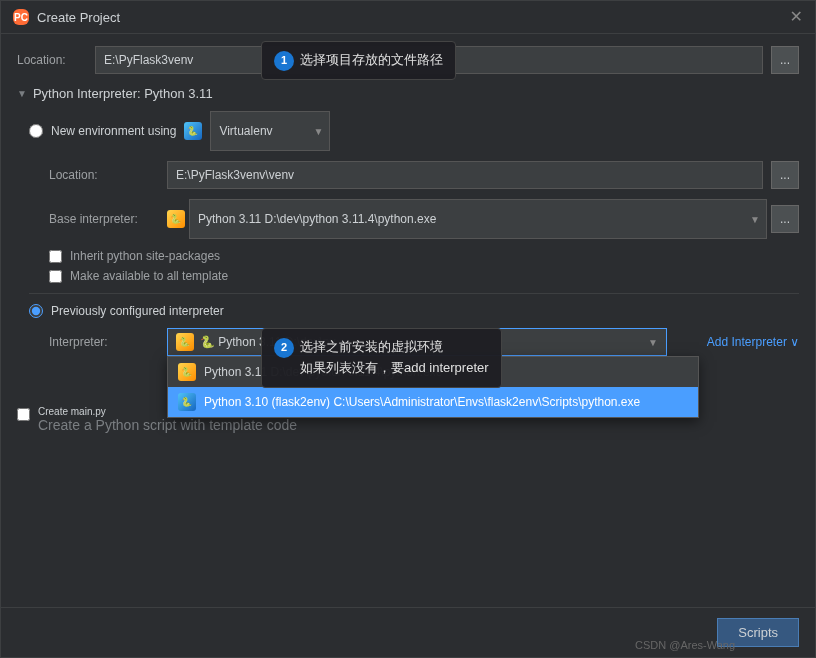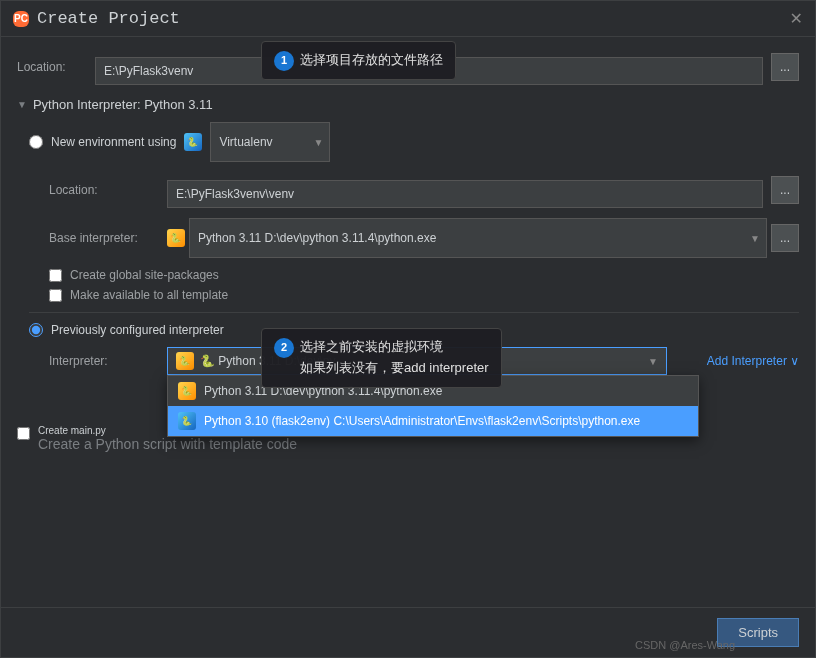--- a/index.html
+++ b/index.html
@@ -48,23 +48,22 @@
       border-radius: 6px;
       display: flex;
       align-items: center;
       justify-content: center;
       font-size: 10px;
       font-weight: bold;
       color: white;
     }
 
     .title-text {
-      font-size: 17px;
-      color: #cdd1d4;
-      font-family: Liberation Mono, monospace;
+      font-size: 13px;
+      color: #cdd1d4;
     }
 
     .close-btn {
       color: #888;
       cursor: pointer;
       font-size: 16px;
       line-height: 1;
     }
 
     .dialog-body {
@@ -87,21 +86,20 @@
     }
 
     .text-input {
       flex: 1;
       background: #3c3f41;
       border: 1px solid #555;
       color: #cdd1d4;
       padding: 4px 8px;
       font-size: 12px;
       height: 28px;
-      margin-top: 8px;
     }
 
     .browse-btn {
       background: #4c5052;
       border: 1px solid #666;
       color: #cdd1d4;
       padding: 3px 8px;
       cursor: pointer;
       font-size: 12px;
       height: 28px;
@@ -451,21 +449,21 @@
           <div class="dropdown" style="flex:1;">
             <span>Python 3.11  D:\dev\python 3.11.4\python.exe</span>
             <span class="dropdown-arrow">▼</span>
           </div>
           <button class="browse-btn">...</button>
         </div>
       </div>
 
       <div class="checkbox-row">
         <input type="checkbox" class="checkbox-input" style="">
-        <span class="checkbox-label">Create global site-packages</span>
+        <span class="checkbox-label">Inherit python site-packages</span>
       </div>
       <div class="checkbox-row">
         <input type="checkbox" class="checkbox-input" style="">
         <span class="checkbox-label">Make available to all template</span>
       </div>
 
       <hr class="separator">
 
       <div class="previously-radio-row">
         <input type="radio" class="radio-input" name="env-type" checked="" style="">

